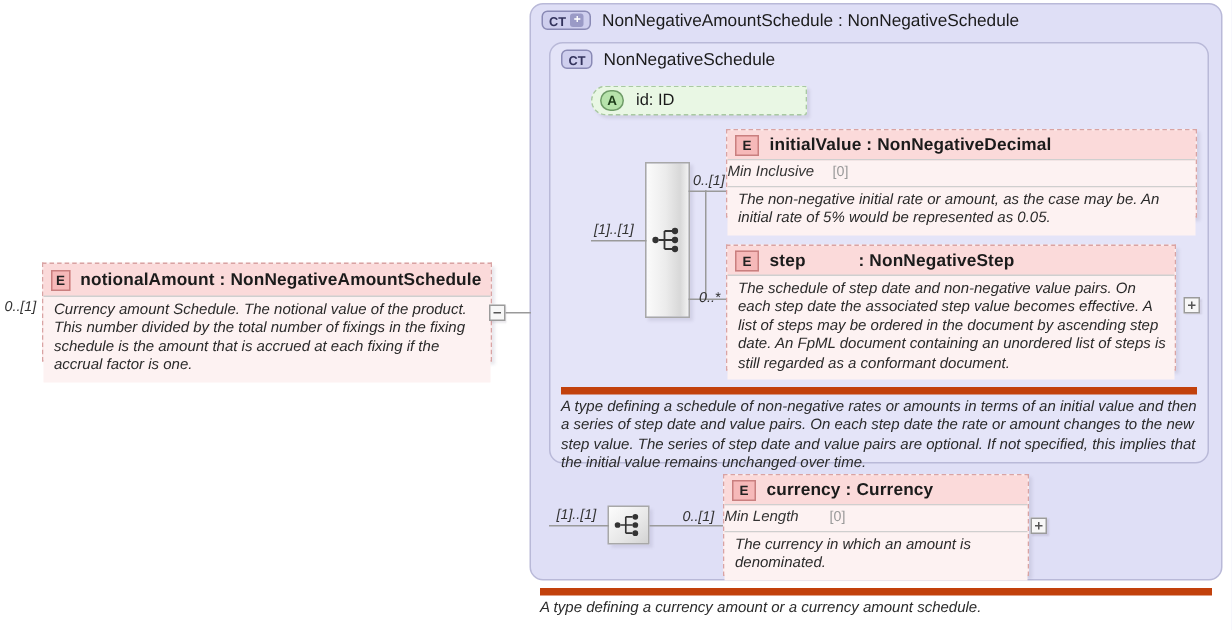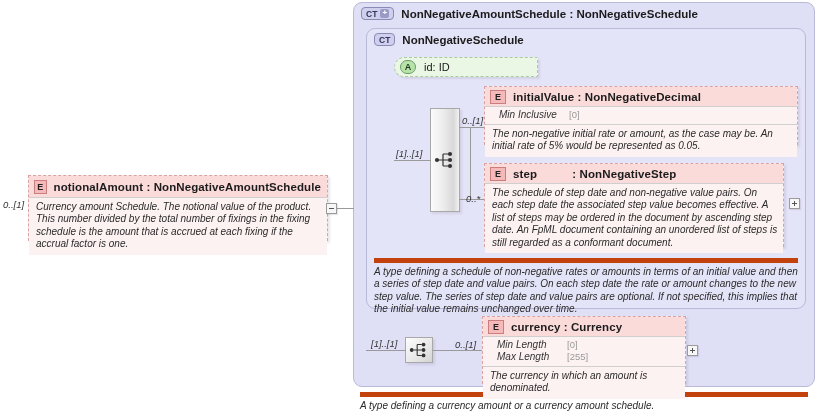--- a/index.html
+++ b/index.html
@@ -27,21 +27,21 @@
   .badge-e{
     display:inline-block;width:16px;height:14px;line-height:13px;
     text-align:center;font-size:9px;font-weight:bold;color:#222;
     background:#f6b9b9;border:1px solid #c97f7f;margin-right:7px;
     box-sizing:border-box;
   }
   .elem-title{font-weight:bold;font-size:11.5px;color:#1b1b1b;letter-spacing:.1px;white-space:nowrap;}
   .elem-title .sep{font-weight:bold;}
   .facets{
     background:#fdf2f2;border-bottom:1px solid #cfcfcf;
-    padding:2px 6px 3px 14px;box-sizing:border-box;
+    padding:2px 6px 3px 0;box-sizing:border-box;
   }
   .facet-row{display:flex;align-items:baseline;font-style:italic;font-size:10px;color:#333;line-height:12px;}
   .facet-name{min-width:70px;}
   .facet-val{color:#9a9a9a;font-style:normal;font-size:9.5px;}
   .elem-desc{
     padding:3px 3px 4px 7px;font-style:italic;font-size:10px;
     line-height:12.4px;color:#2a2a2a;background:#fdf2f2;box-sizing:border-box;
   }
 
   
@@ -57,21 +57,21 @@
   .badge-ct{
     display:inline-flex;align-items:center;justify-content:center;
     height:13px;padding:0 4px;border:1px solid #8a8ab5;border-radius:4px;
     background:#cfcfee;font-size:8.5px;font-weight:bold;color:#33335c;
     margin-right:7px;box-sizing:border-box;
   }
   .badge-ct .plus{
     display:inline-block;width:9px;height:9px;line-height:8px;text-align:center;
     background:#9a9ac6;color:#fff;border-radius:2px;margin-left:3px;font-size:8px;
   }
-  .ct-title{font-weight:bold;font-size:11.5px;color:#1b1b1b;white-space:nowrap;}
+  .ct-title{font-weight:normal;font-size:11.5px;color:#1b1b1b;white-space:nowrap;}
   .type-desc{
     position:absolute;font-style:italic;font-size:10px;line-height:12.4px;
     color:#2a2a2a;border-top:5px solid #c2410c;padding-top:3px;box-sizing:border-box;
   }
 
   
   .attr-box{
     position:absolute;display:flex;align-items:center;
     background:#e9f7e4;border:1px dashed #a9c9a2;
     border-radius:11px 2px 2px 11px;
@@ -230,24 +230,20 @@
 <div class="elem-box" style="left:482px;top:316px;width:204px;height:68px;">
   <div class="elem-head" style="height:20px;">
     <span class="badge-e">E</span>
     <span class="elem-title"><span>currency</span><span class="sep"> : </span><span>Currency</span></span>
   </div>
   <div class="facets">
     <div class="facet-row">
       <span class="facet-name">Min Length</span>
       <span class="facet-val">[0]</span>
     </div>
-    <div class="facet-row">
-      <span class="facet-name">Max Length</span>
-      <span class="facet-val">[255]</span>
-    </div>
   </div>
   <div class="elem-desc">The currency in which an amount is denominated.</div>
 </div>
 <div class="card" style="left:455px;top:339px;">0..[1]</div>
 <div class="tgl" style="left:687px;top:345px;">
   <i class="hbar"></i>
   <i class="vbar"></i>
 </div>
 
 </body></html>

